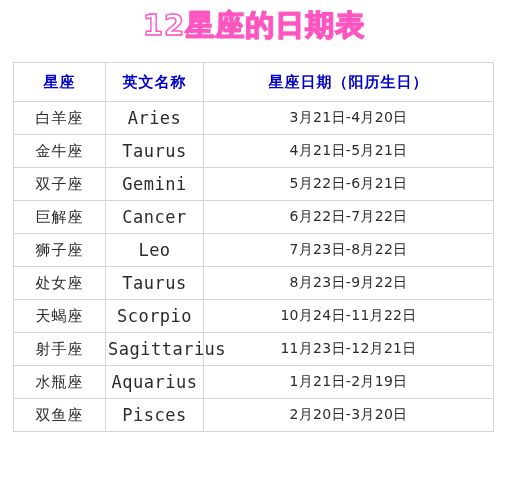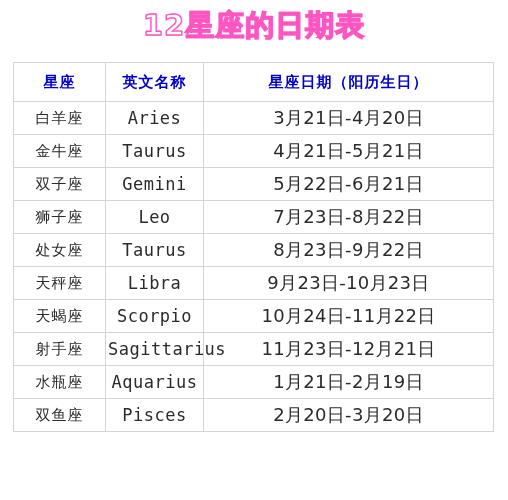--- a/index.html
+++ b/index.html
@@ -86,21 +86,21 @@
   }
   .cell-eng {
     color: #2b2b2b;
     font-family: "DejaVu Sans Mono", "Liberation Mono", monospace;
     font-size: 17px;
     letter-spacing: 0.5px;
   }
   .cell-date {
     color: #2b2b2b;
     font-family: "DejaVu Sans", sans-serif;
-    font-size: 18px;
+    font-size: 14px;
     letter-spacing: 0.3px;
   }
 </style>
 </head>
 <body>
 
 <div id="page">
 
   <div id="title-wrap">
     <span id="page-title">12星座的日期表</span>
@@ -129,33 +129,33 @@
           <td class="cell-sign">金牛座</td>
           <td class="cell-eng">Taurus</td>
           <td class="cell-date">4月21日-5月21日</td>
         </tr>
         <tr>
           <td class="cell-sign">双子座</td>
           <td class="cell-eng">Gemini</td>
           <td class="cell-date">5月22日-6月21日</td>
         </tr>
         <tr>
+          <td class="cell-sign">巨解座</td>
+          <td class="cell-eng">Cancer</td>
+          <td class="cell-date">6月22日-7月22日</td>
+        </tr>
+        <tr>
           <td class="cell-sign">狮子座</td>
           <td class="cell-eng">Leo</td>
           <td class="cell-date">7月23日-8月22日</td>
         </tr>
         <tr>
           <td class="cell-sign">处女座</td>
           <td class="cell-eng">Taurus</td>
           <td class="cell-date">8月23日-9月22日</td>
-        </tr>
-        <tr>
-          <td class="cell-sign">天秤座</td>
-          <td class="cell-eng">Libra</td>
-          <td class="cell-date">9月23日-10月23日</td>
         </tr>
         <tr>
           <td class="cell-sign">天蝎座</td>
           <td class="cell-eng">Scorpio</td>
           <td class="cell-date">10月24日-11月22日</td>
         </tr>
         <tr>
           <td class="cell-sign">射手座</td>
           <td class="cell-eng">Sagittarius</td>
           <td class="cell-date">11月23日-12月21日</td>

